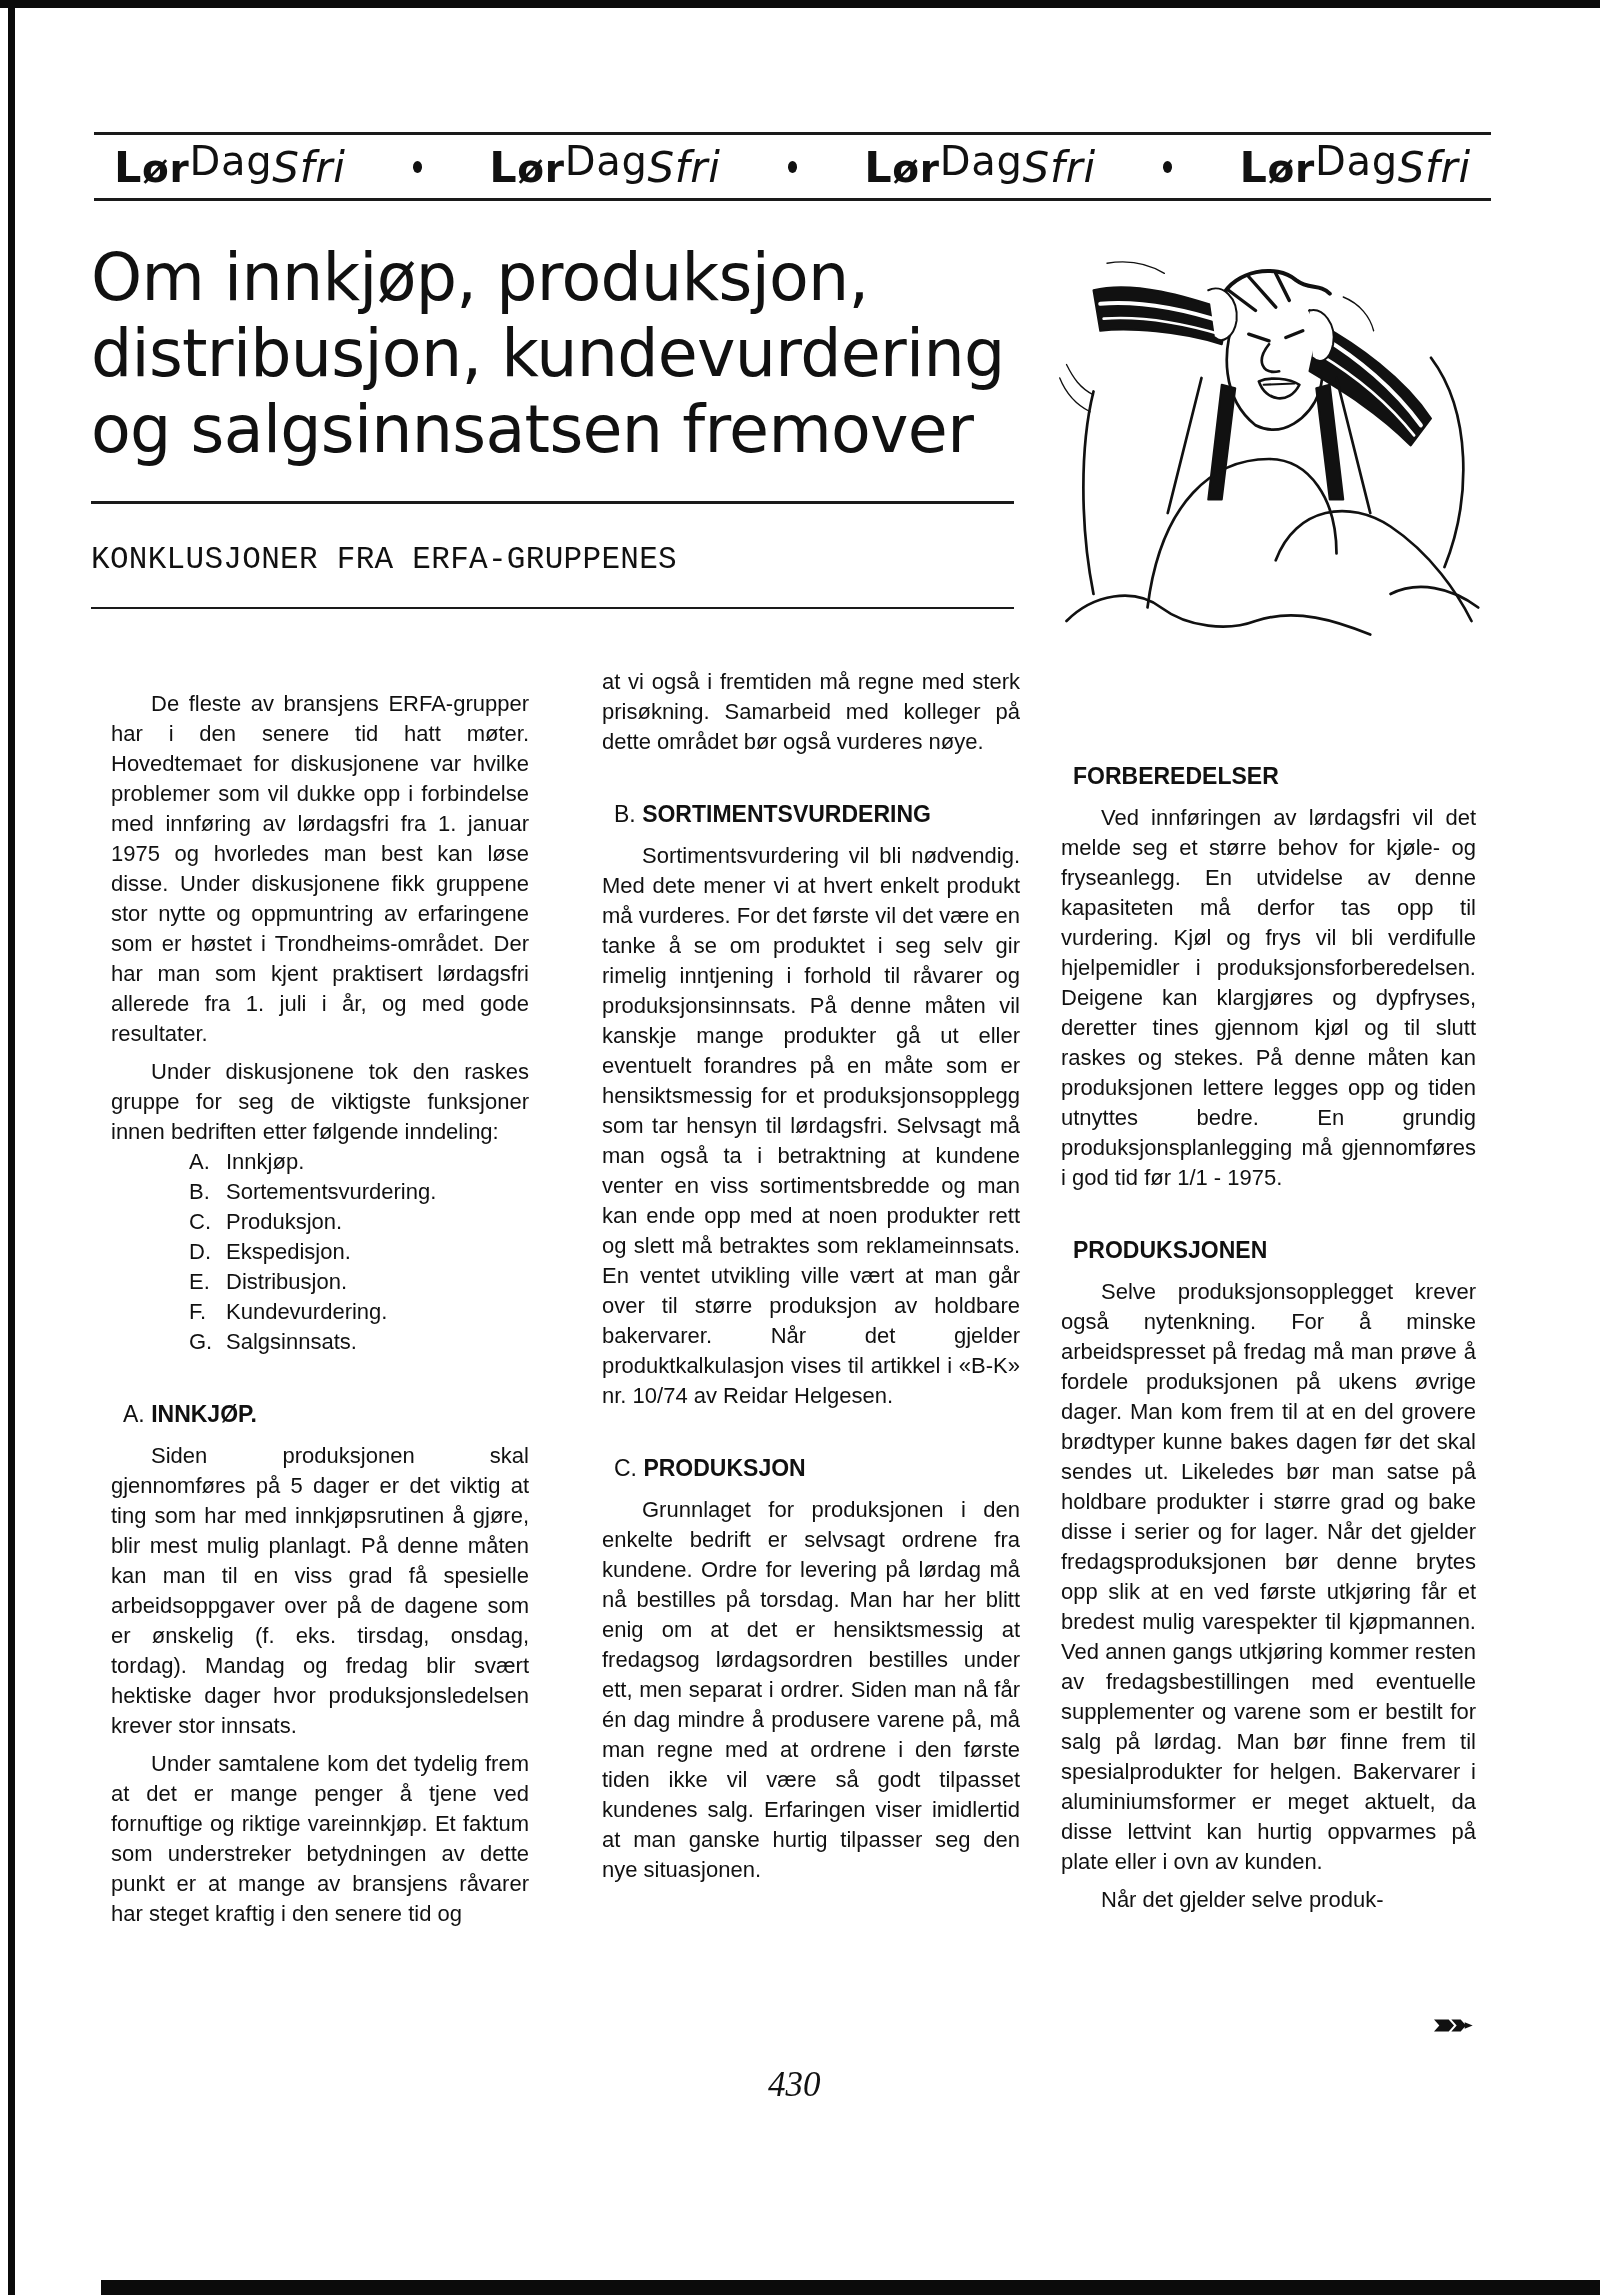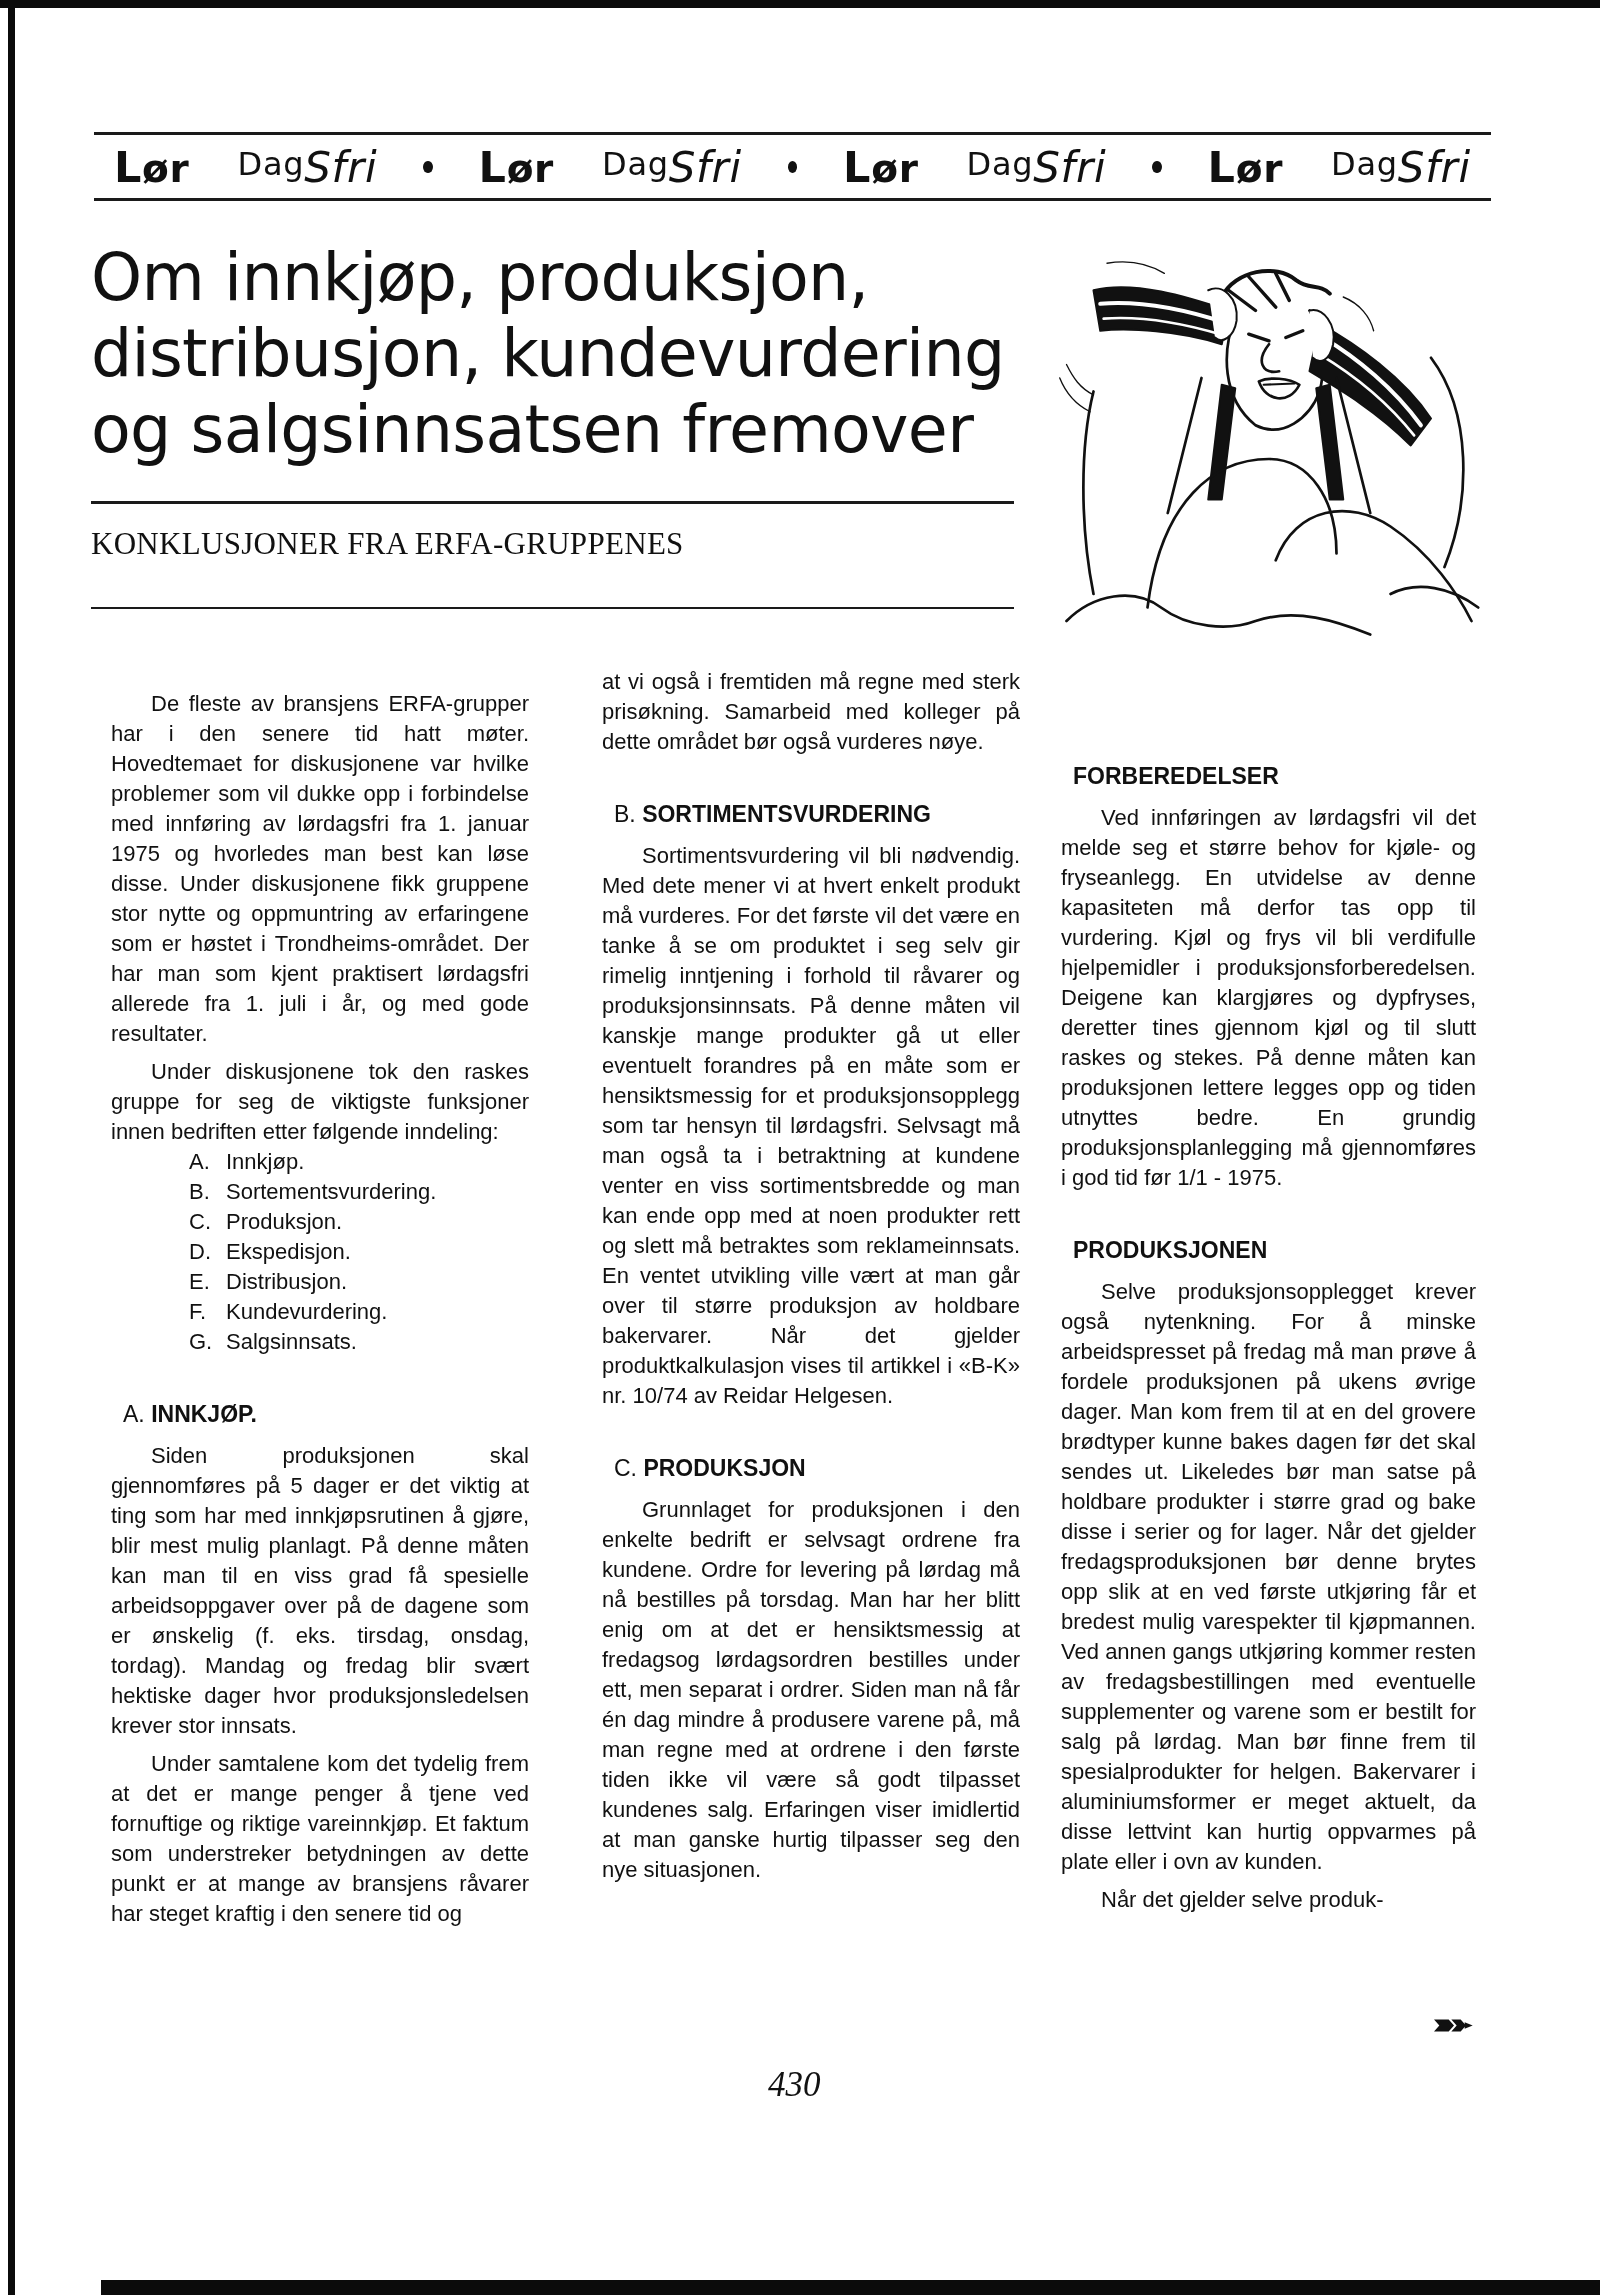--- a/index.html
+++ b/index.html
@@ -4,27 +4,27 @@
 <style>
   html, body { margin:0; padding:0; background:#ffffff; }
   body { width:1601px; height:2295px; position:relative; overflow:hidden; font-family:"DejaVu Sans", sans-serif; color:#111; }
   .frame-top { position:absolute; left:0; top:0; width:1601px; height:8px; background:#0b0b0b; }
   .frame-left { position:absolute; left:8px; top:0; width:6.7px; height:2295px; background:#0b0b0b; }
   .frame-bottom { position:absolute; left:101px; top:2280px; width:1500px; height:15.5px; background:#0b0b0b; }
 
   .masthead { position:absolute; left:94px; top:132px; width:1397px; height:69px; border-top:3.4px solid #1a1a1a; border-bottom:3.4px solid #1a1a1a; display:flex; align-items:center; justify-content:space-between; padding:0 20px; box-sizing:border-box; }
   .mast-word { font-family:"DejaVu Sans", sans-serif; font-weight:bold; font-size:39px; letter-spacing:0.7px; display:flex; align-items:baseline; }
   .mast-word .l { font-size:43px; font-weight:900; }
-  .mast-word .d { font-weight:normal; font-size:32px; transform:translateY(-6.7px); display:inline-block;margin-left:48px; }
+  .mast-word .d { font-weight:normal; font-size:40px; transform:translateY(-6.7px); display:inline-block; }
   .mast-word .s { font-style:italic; font-weight:normal; font-size:42px; }
   .mast-dot { width:9.4px; height:12px; border-radius:50%; background:#111; }
 
   .headline { position:absolute; left:91px; top:240px; width:945px; font-family:"DejaVu Sans", sans-serif; font-weight:normal; font-size:65px; line-height:76px; letter-spacing:-0.7px; }
   .rule-1 { position:absolute; left:91px; top:501px; width:923px; height:2.7px; background:#1a1a1a; }
-  .subhead { position:absolute; left:91px; top:524px; width:945px; font-family:Liberation Serif, serif; font-size:31px; line-height:40px; letter-spacing:0.3px; }
+  .subhead { position:absolute; left:91px; top:540px; width:945px; font-family:Liberation Mono, monospace; font-size:31px; line-height:40px; letter-spacing:0.3px; }
   .rule-2 { position:absolute; left:91px; top:607px; width:923px; height:2px; background:#1a1a1a; }
 
   .cartoon { position:absolute; left:1053px; top:243px; width:432px; height:405px; }
 
   .col { position:absolute; font-family:"Liberation Sans", sans-serif; font-size:22px; line-height:30px; text-align:justify; }
   .col p { margin:0; text-indent:40px; }
   .col p.noind { text-indent:0; }
   .col .gap { height:30px; }
   .col .sgap { height:8px; }
   .col h3 { margin:12px; font-family:"Liberation Sans", sans-serif; font-size:23px; line-height:30px; font-weight:bold; }

